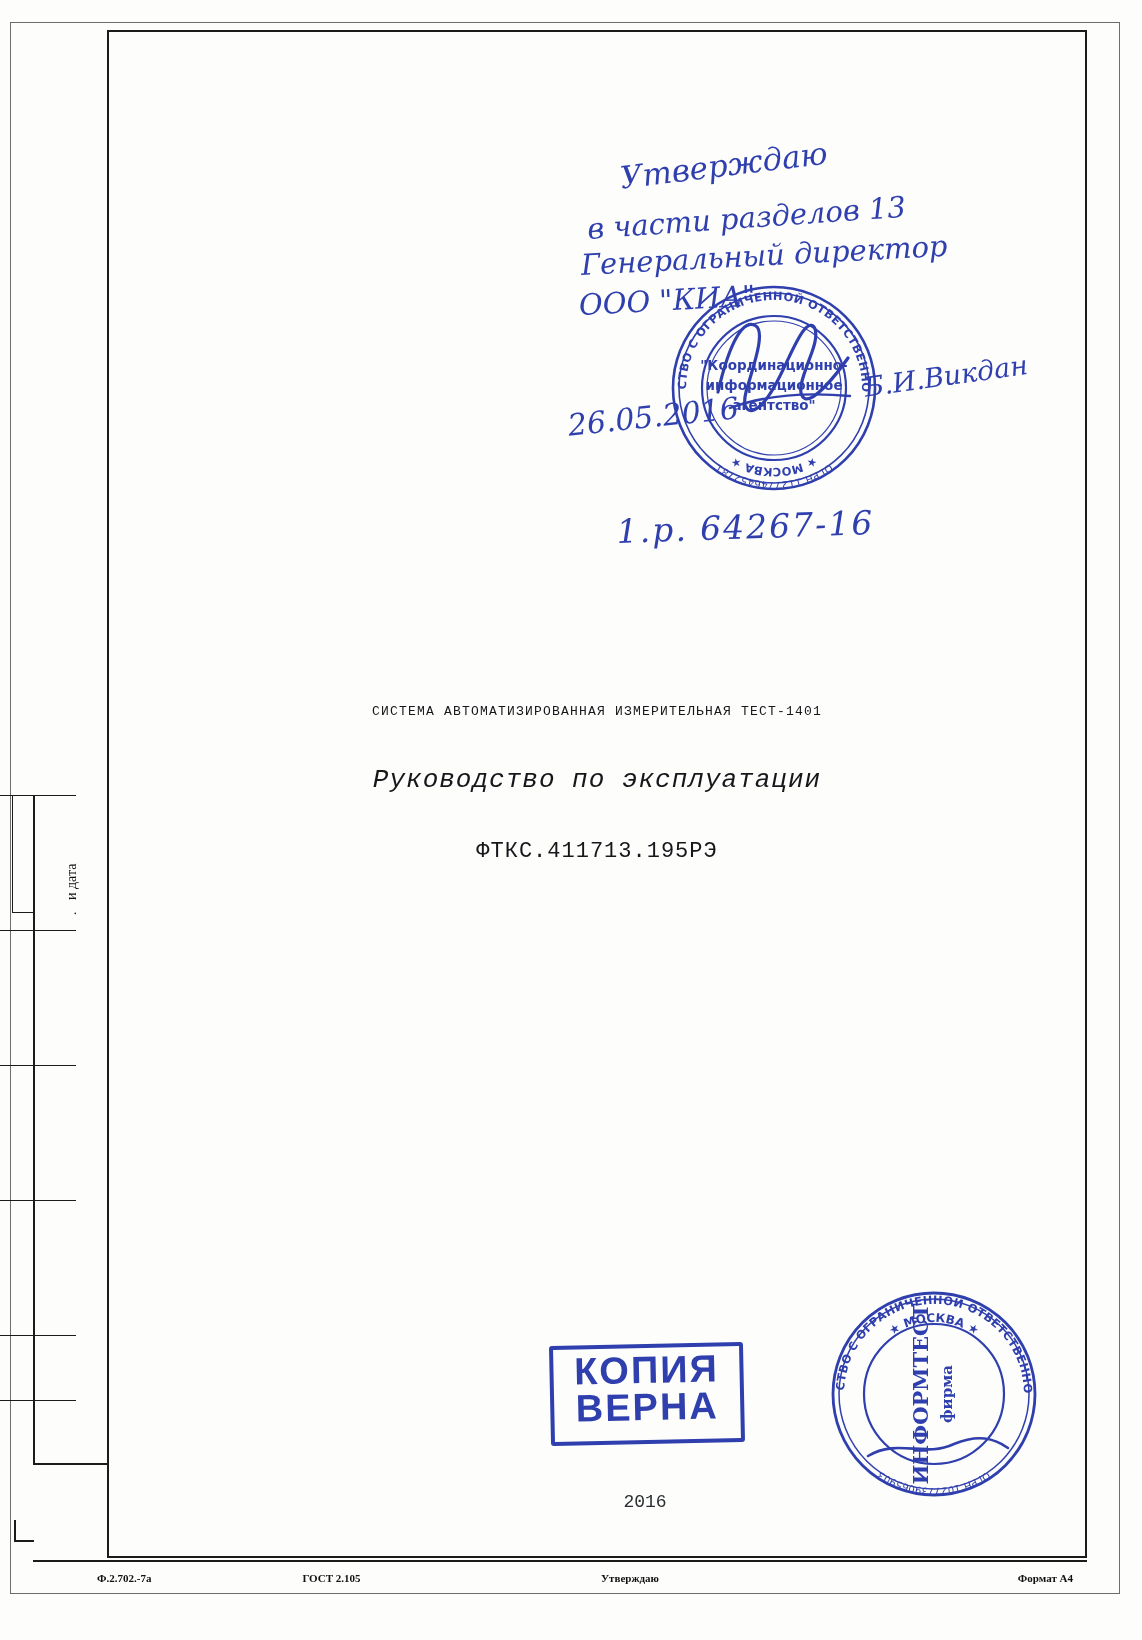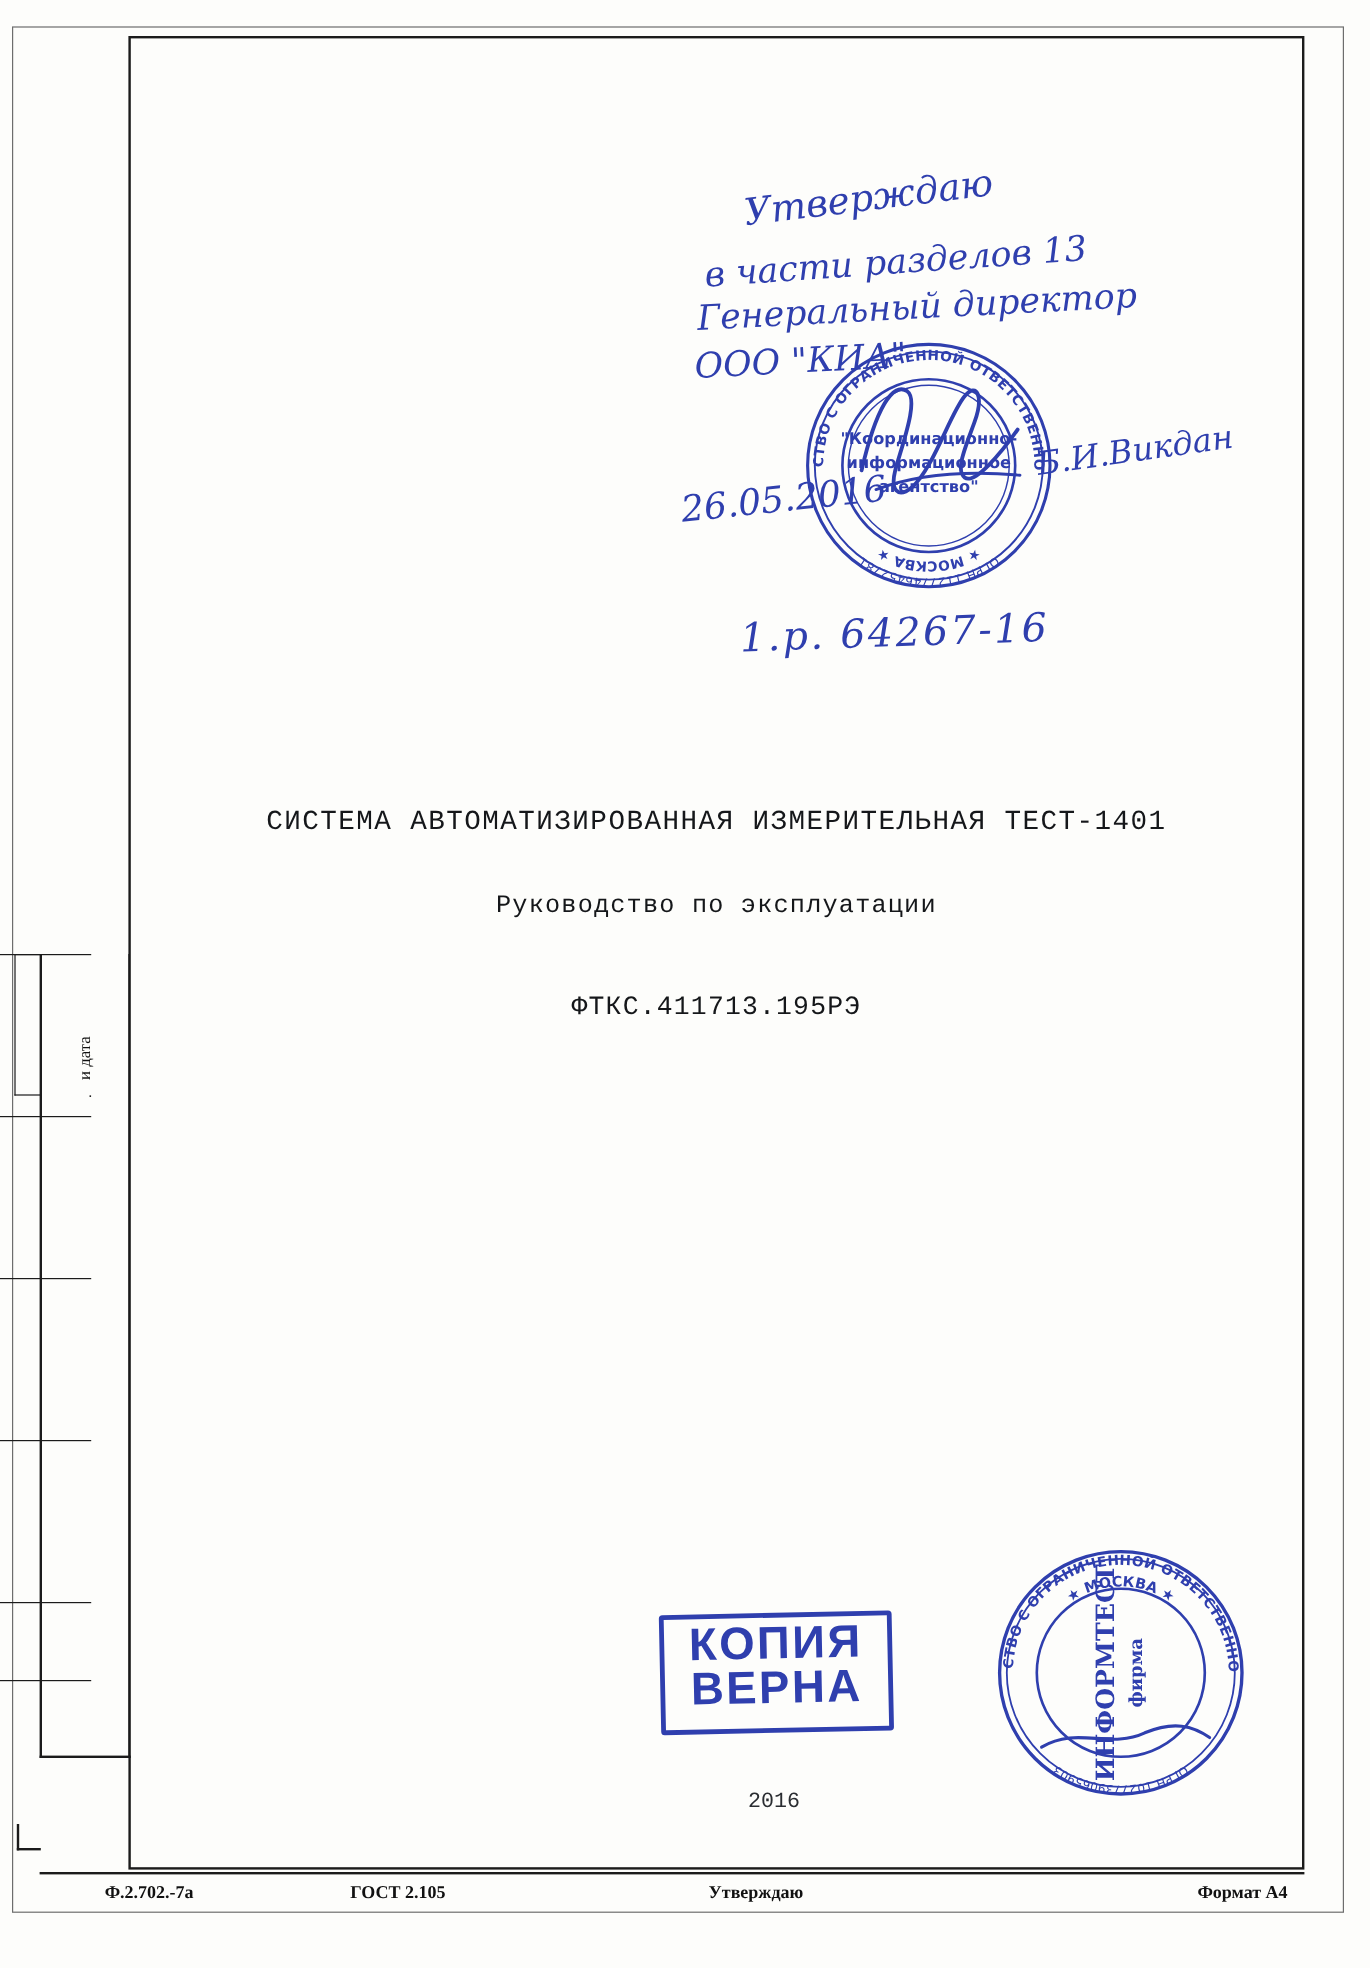--- a/index.html
+++ b/index.html
@@ -115,21 +115,21 @@
     position: absolute;
     left: 33px;
     top: 1560px;
     width: 1054px;
     height: 34px;
     border-top: 2px solid #1b1b1b;
     box-sizing: border-box;
     display: flex;
     align-items: center;
     font-family: "Liberation Serif", serif;
-    font-size: 15px;
+    font-size: 11px;
     font-weight: bold;
   }
   .footer-cell {
     text-align: center;
     white-space: nowrap;
   }
   #footer-form   { width: 185px; }
   #footer-gost   { width: 235px; }
   #footer-copied { width: 370px; }
   #footer-format { width: 264px; text-align: right; padding-right: 14px; }
@@ -138,28 +138,30 @@
   #title-block {
     position: absolute;
     left: 107px;
     top: 672px;
     width: 980px;
     text-align: center;
     font-family: "Liberation Mono", monospace;
     color: #15171a;
   }
   #doc-title {
-    font-size: 23px;
+    font-size: 13px;
     letter-spacing: 1.2px;
     margin-bottom: 46px;
+    margin-top: 32px;
   }
   #doc-subtitle {
-    font-size: 21px;
+    font-size: 26px;
     letter-spacing: 1.0px;
-    margin-bottom: 60px;
+    margin-bottom: 44px;
+    font-style: italic;
   }
   #doc-code {
     font-size: 22px;
     letter-spacing: 1.0px;
   }
 
   #year {
     position: absolute;
     left: 107px;
     top: 1492px;

